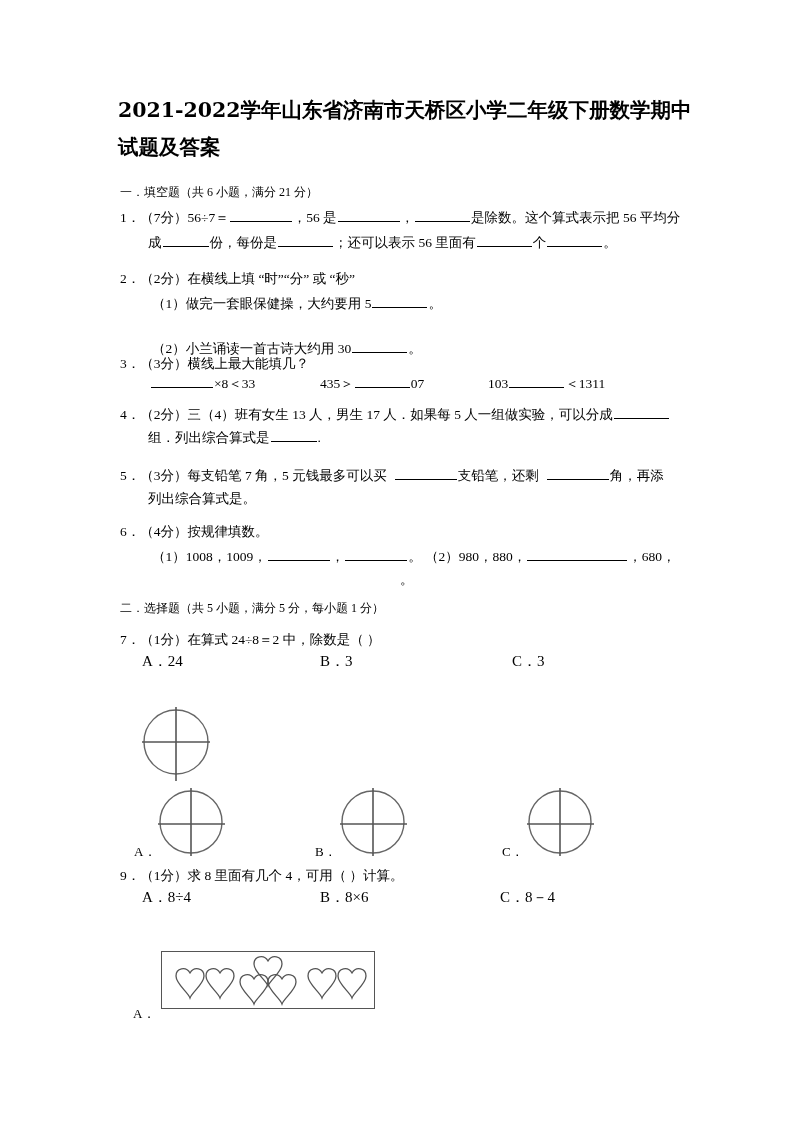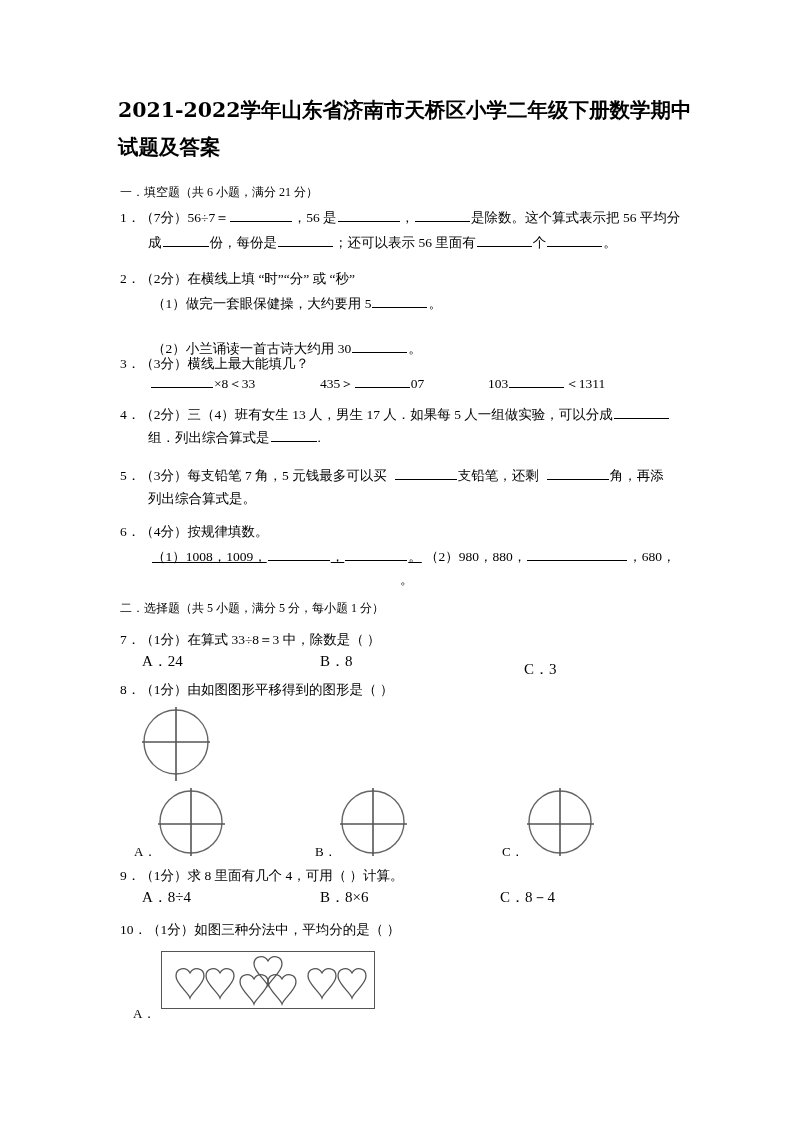--- a/index.html
+++ b/index.html
@@ -123,36 +123,35 @@
   <div class="q-indent" style="left:148px; top:426px;">
     <span>组．列出综合算式是</span><span class="blank b-sm"></span><span>.</span>
   </div>
 
   <div class="q" style="left:120px; top:464px;">
     <span>5．（3分）每支铅笔 7 角，5 元钱最多可以买</span><span class="blank b-lg" style="margin-left:8px;"></span><span>支铅笔，还剩</span><span class="blank b-lg" style="margin-left:8px;"></span><span>角，再添</span>
   </div>
   <div class="q-indent" style="left:148px; top:487px;">列出综合算式是。</div>
 
   <div class="q" style="left:120px; top:520px;">6．（4分）按规律填数。</div>
-  <div class="q-indent" style="left:152px; top:545px;text-decoration:underline;">
+  <div class="q-indent" style="left:152px; top:545px;">
     <span>（1）1008，1009，</span><span class="blank b-lg"></span><span>，</span><span class="blank b-lg"></span><span>。</span>
   </div>
   <div class="q-indent" style="left:425px; top:545px;">
     <span>（2）980，880，</span><span class="blank b-xl"></span><span>，680，</span>
   </div>
   <div class="q-indent" style="left:400px; top:568px;">。</div>
 
   <div class="section-head" style="top:598px;">二．选择题（共 5 小题，满分 5 分，每小题 1 分）</div>
 
-  <div class="q" style="left:120px; top:628px;">7．（1分）在算式 33÷8＝3 中，除数是（      ）</div>
+  <div class="q" style="left:120px; top:628px;">7．（1分）在算式 24÷8＝2 中，除数是（      ）</div>
   <div class="opt-row" style="left:142px; top:652px;">A．24</div>
-  <div class="opt-row" style="left:320px; top:652px;">B．8</div>
-  <div class="opt-row" style="left:524px; top:652px;margin-top:8px;">C．3</div>
-
-  <div class="q" style="left:120px; top:678px;">8．（1分）由如图图形平移得到的图形是（      ）</div>
+  <div class="opt-row" style="left:320px; top:652px;">B．3</div>
+  <div class="opt-row" style="left:512px; top:652px;">C．3</div>
+
 
   <div class="circle-wrap" style="left:138px; top:705px;">
     <svg width="86" height="80" viewBox="0 0 86 80">
       <circle cx="38" cy="37" r="32" fill="none" stroke="#666" stroke-width="1.4"></circle>
       <line x1="38" y1="2" x2="38" y2="76" stroke="#555" stroke-width="1.6"></line>
       <line x1="4" y1="37" x2="72" y2="37" stroke="#555" stroke-width="1.6"></line>
     </svg>
   </div>
 
   <div class="circle-wrap" style="left:155px; top:788px;">
@@ -180,21 +179,20 @@
       <line x1="3" y1="36" x2="70" y2="36" stroke="#555" stroke-width="1.6"></line>
     </svg>
   </div>
   <div class="lbl" style="left:502px; top:843px;">C．</div>
 
   <div class="q" style="left:120px; top:864px;">9．（1分）求 8 里面有几个 4，可用（      ）计算。</div>
   <div class="opt-row" style="left:142px; top:888px;">A．8÷4</div>
   <div class="opt-row" style="left:320px; top:888px;">B．8×6</div>
   <div class="opt-row" style="left:500px; top:888px;">C．8－4</div>
 
-  <div class="q" style="left:120px; top:918px;">10．（1分）如图三种分法中，平均分的是（      ）</div>
 
   <div class="heart-box" style="left:161px; top:951px; width:214px; height:58px;">
     <svg width="212" height="56" viewBox="0 0 212 56">
       <g fill="none" stroke="#555" stroke-width="1.3">
 
         <path d="M14 24 C14 16, 24 14, 28 21 C32 14, 42 16, 42 24 C42 32, 30 40, 28 46 C26 40, 14 32, 14 24 Z"></path>
         <path d="M44 24 C44 16, 54 14, 58 21 C62 14, 72 16, 72 24 C72 32, 60 40, 58 46 C56 40, 44 32, 44 24 Z"></path>
 
         <path d="M92 12 C92 4, 102 2, 106 9 C110 2, 120 4, 120 12 C120 20, 108 28, 106 34 C104 28, 92 20, 92 12 Z"></path>
         <path d="M78 30 C78 22, 88 20, 92 27 C96 20, 106 22, 106 30 C106 38, 94 46, 92 52 C90 46, 78 38, 78 30 Z"></path>

